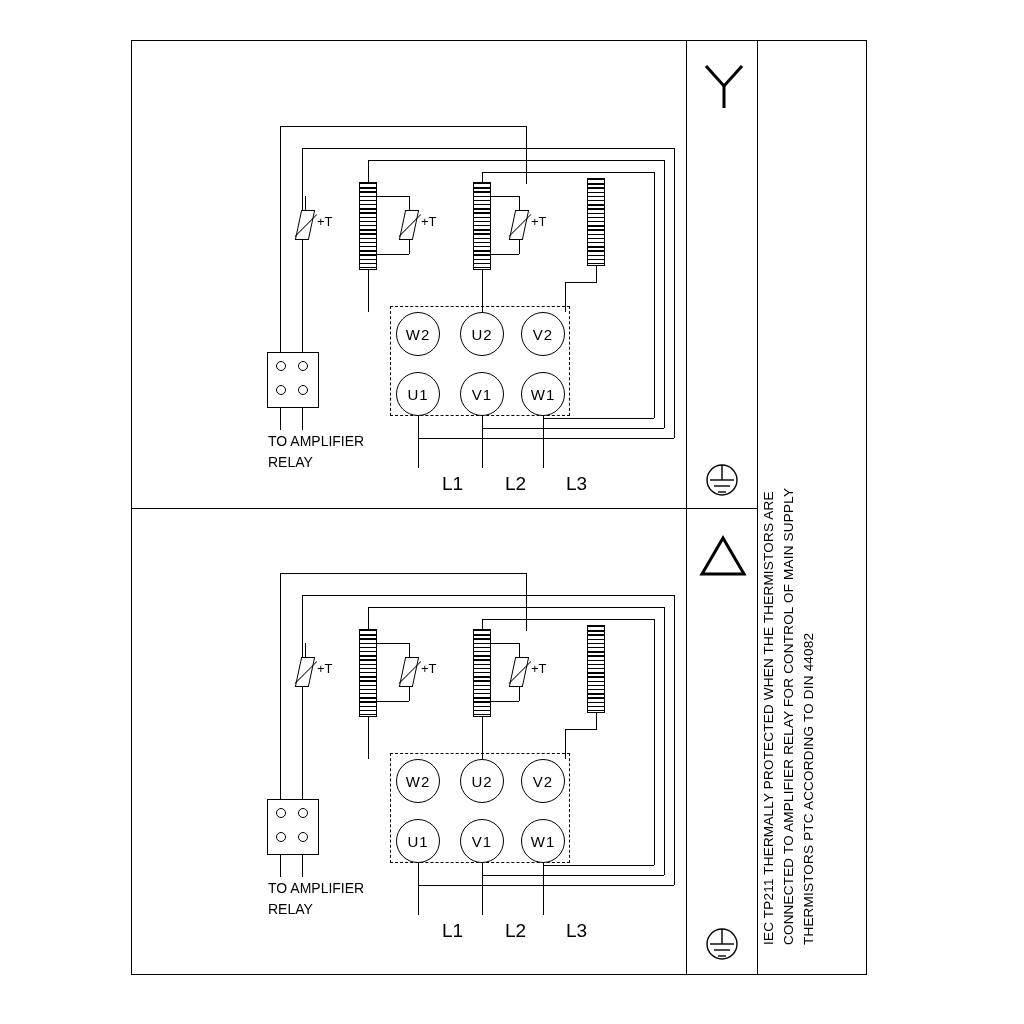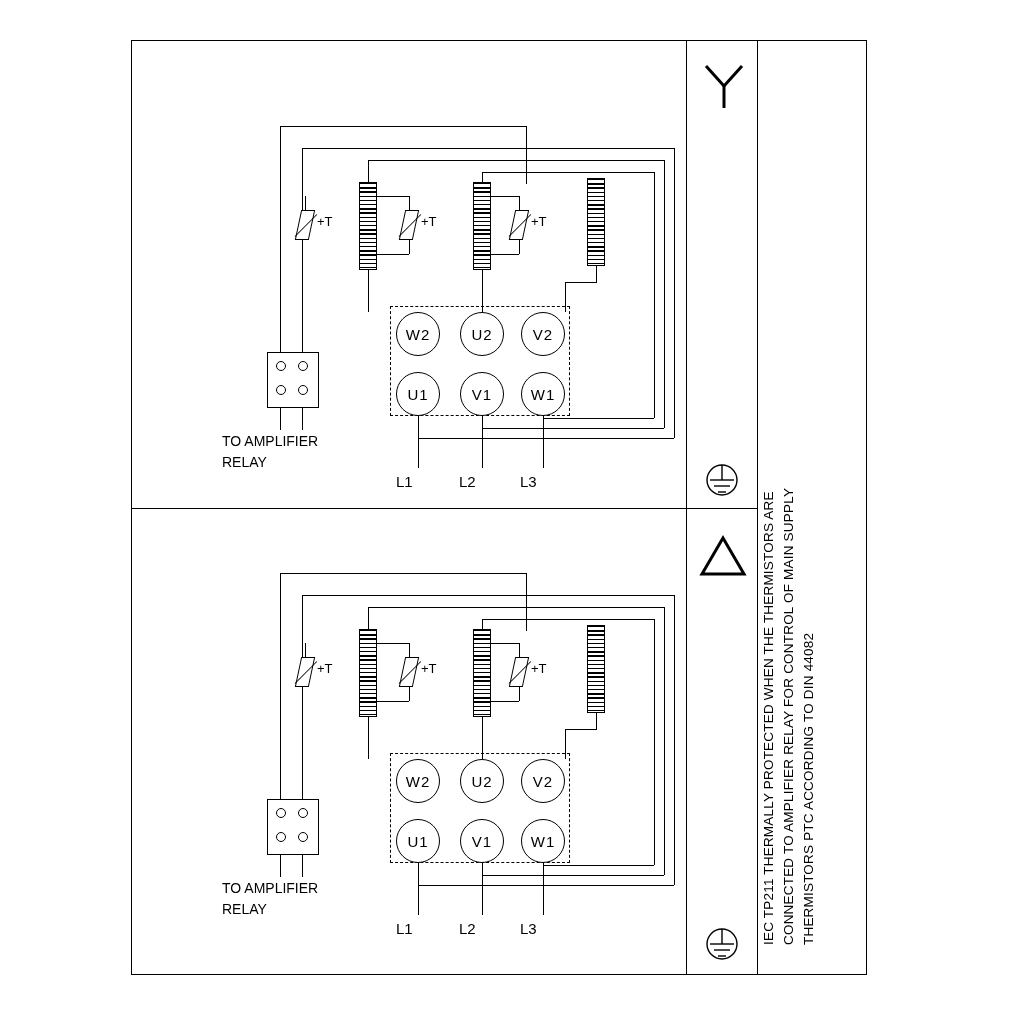--- a/index.html
+++ b/index.html
@@ -136,22 +136,23 @@
     height: 10px;
     border: 1.2px solid #000;
     border-radius: 50%;
     box-sizing: border-box;
   }
 
   .label {
     position: absolute;
     font-size: 14px;
     white-space: nowrap;
-  }
-  .phase-label { font-size: 15px; }
+    margin-left: 46px;
+  }
+  .phase-label { font-size: 19px; }
 
   
   .sym-star, .sym-delta, .sym-earth {
     position: absolute;
   }
 
   
   #note-block {
     position: absolute;
     left: 762px;

